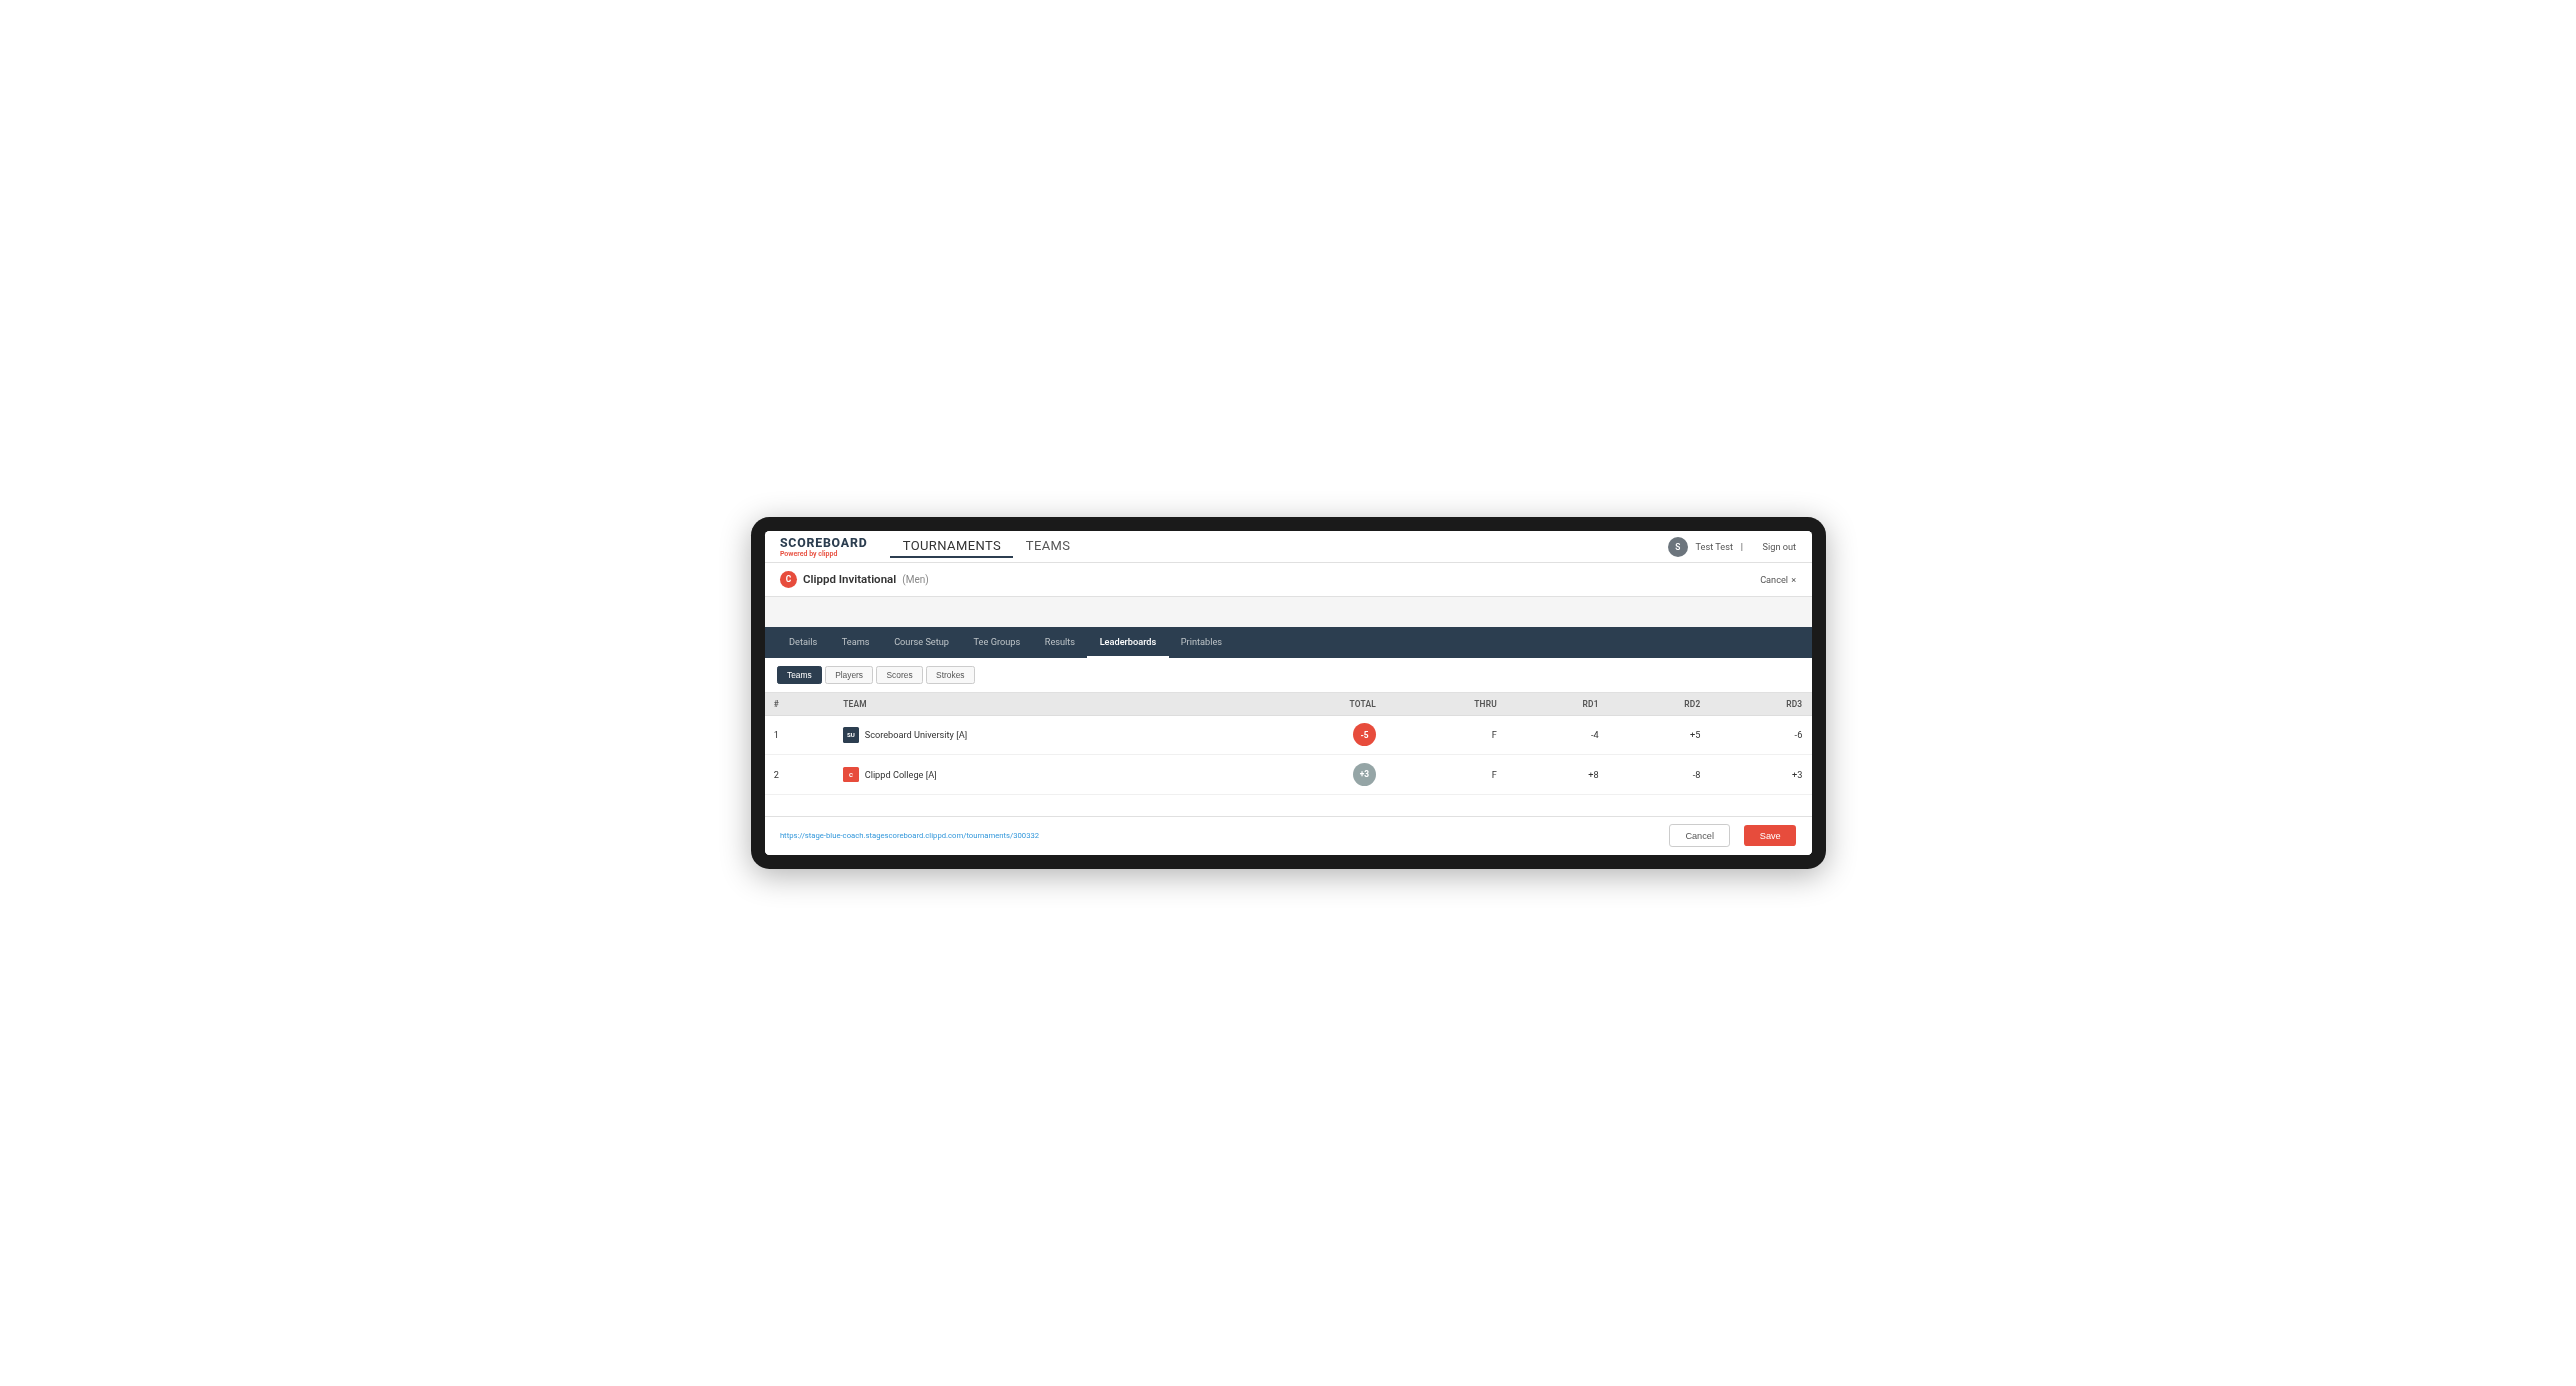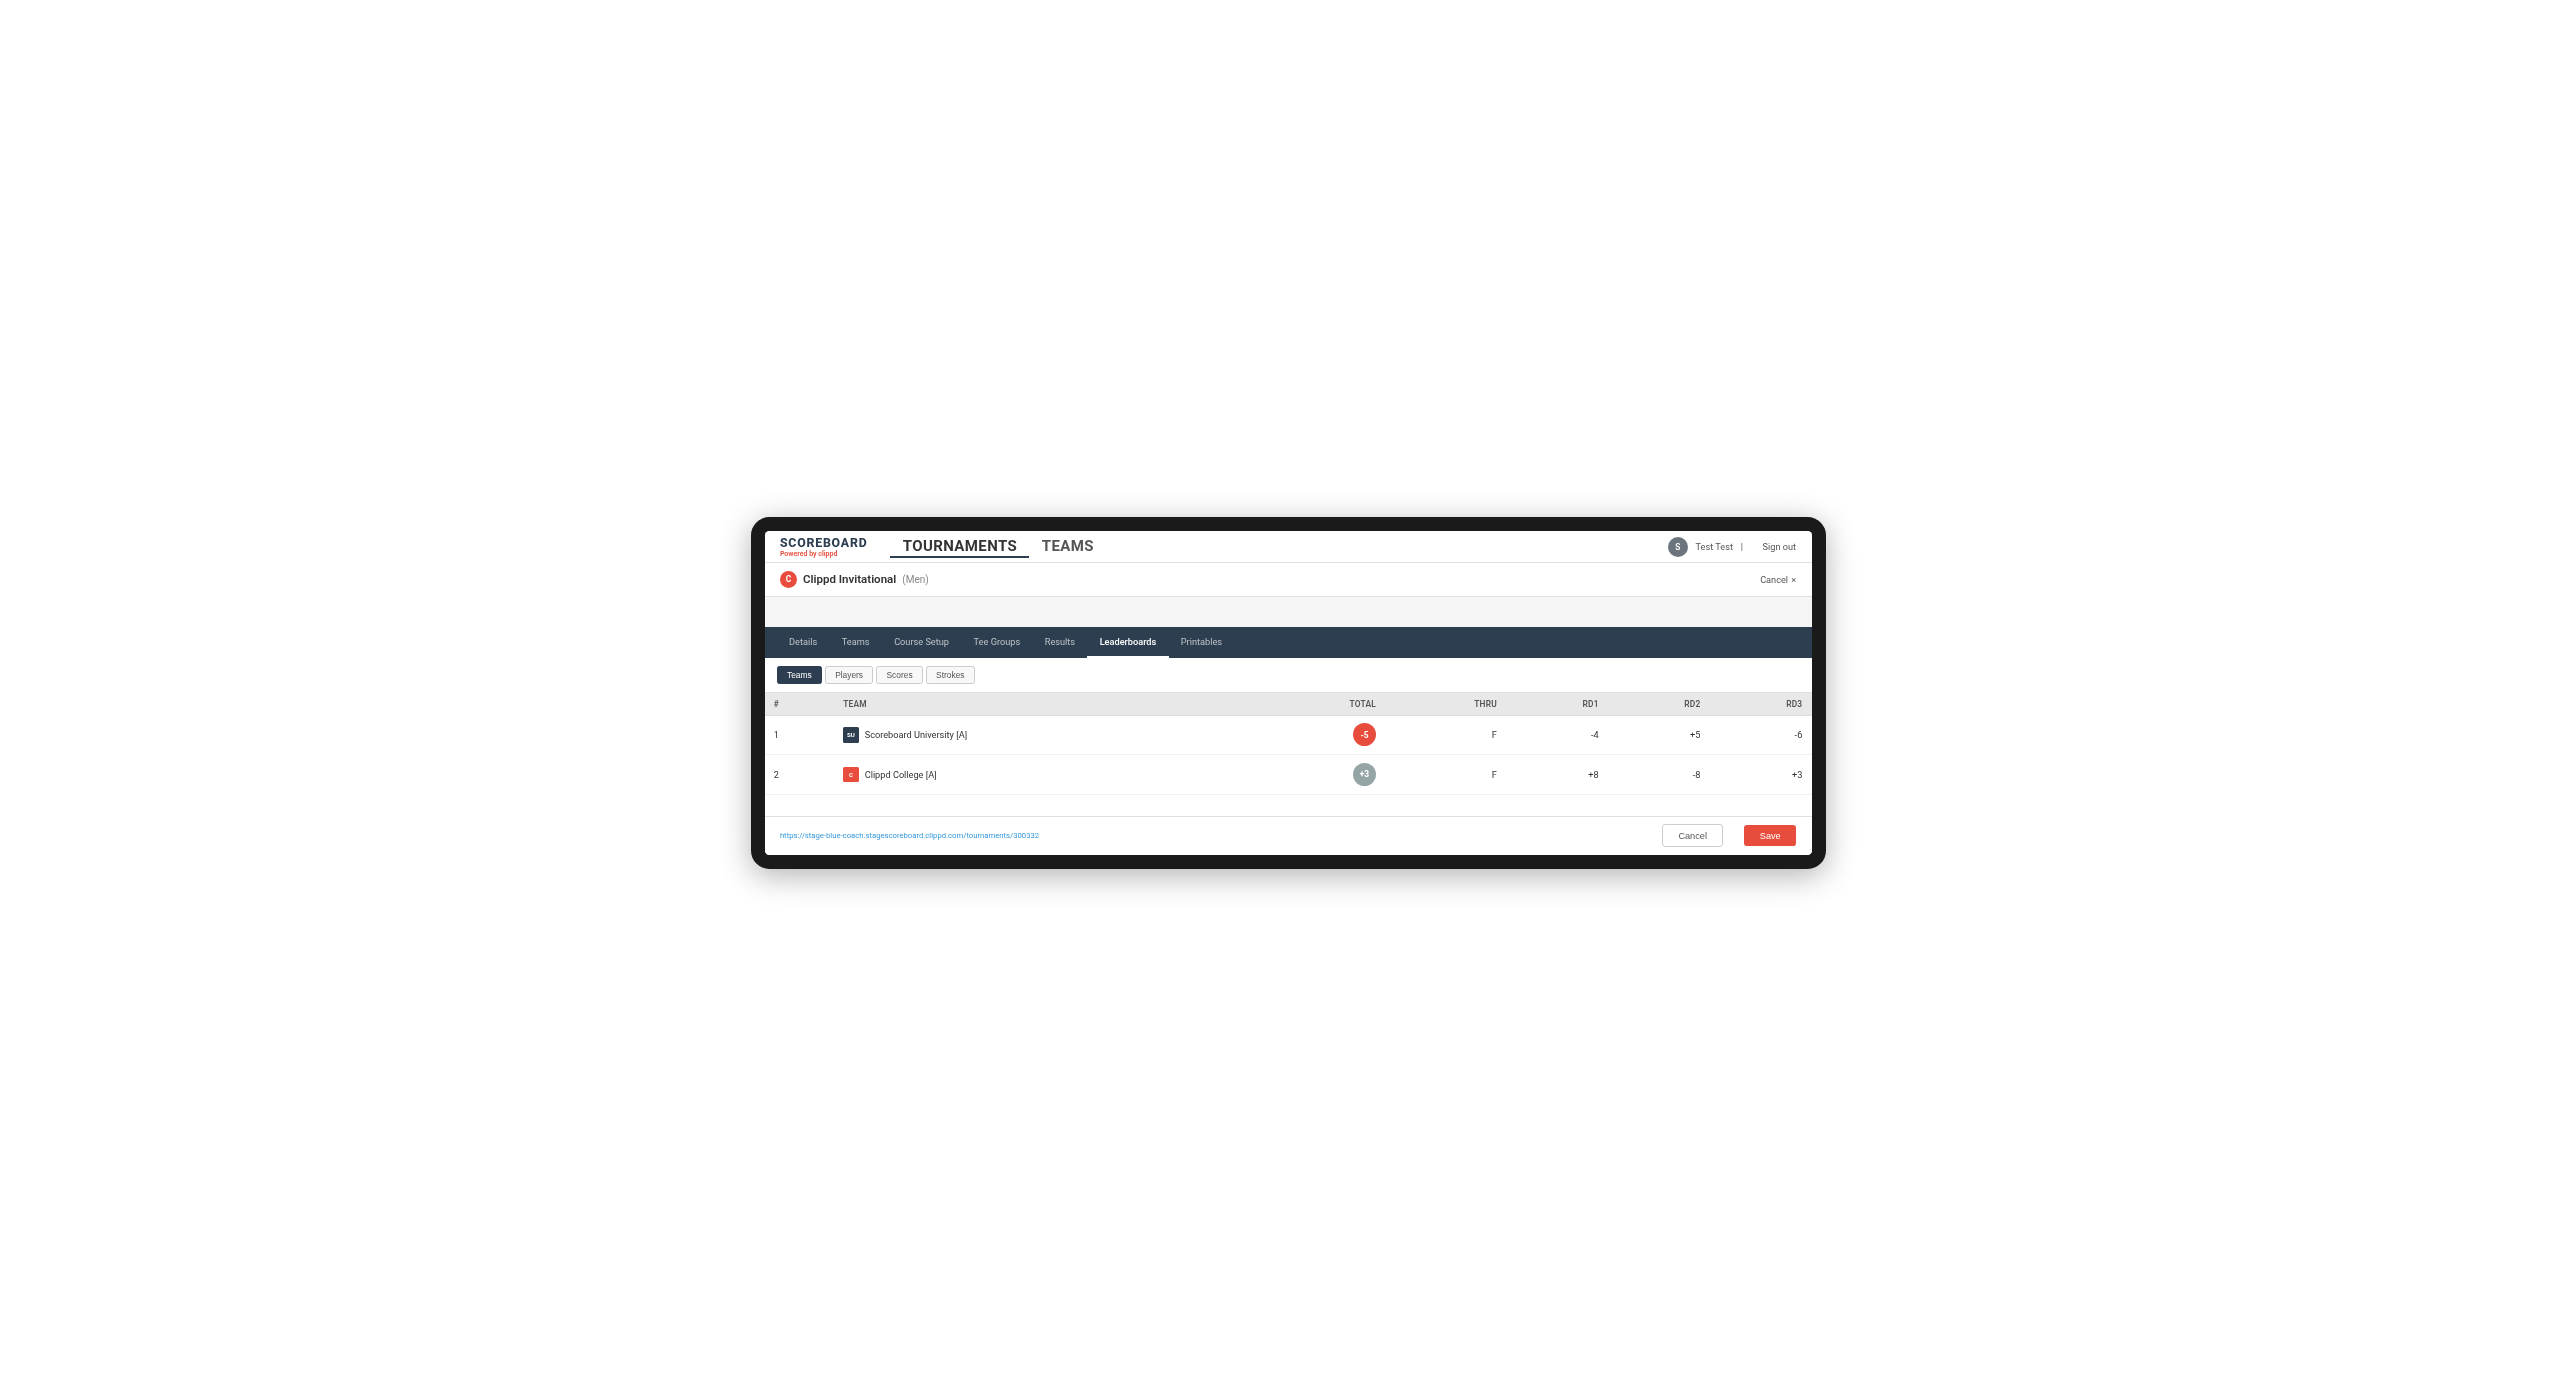--- a/index.html
+++ b/index.html
@@ -70,22 +70,22 @@
     }
     .nav-links {
       display: flex;
       gap: 0;
       margin-left: 23px;
       align-self: stretch;
       align-items: stretch;
     }
     .nav-link {
       padding: 0 12.3px;
-      font-size: 15px;
-      font-weight: 700;
+      font-size: 13px;
+      font-weight: 400;
       color: #555;
       display: flex;
       align-items: center;
       border-bottom: 2.3px solid transparent;
       cursor: pointer;
       text-transform: uppercase;
       letter-spacing: 0.4px;
     }
     .nav-link.active {
       color: #333;
@@ -269,21 +269,21 @@
     .score-badge.red { background: #e74c3c; }
     .score-badge.gray { background: #95a5a6; }
     
     .app-footer {
       background: #ffffff;
       border-top: 0.8px solid #e0e0e0;
       display: flex;
       align-items: center;
       justify-content: flex-end;
       padding: 7.7px 15.4px;
-      gap: 21px;
+      gap: 14px;
     }
     .footer-url {
       font-size: 7.7px;
       color: #3498db;
       flex: 1;
     }
     .btn {
       padding: 5.4px 15.4px;
       font-size: 9.2px;
       font-weight: 500;

